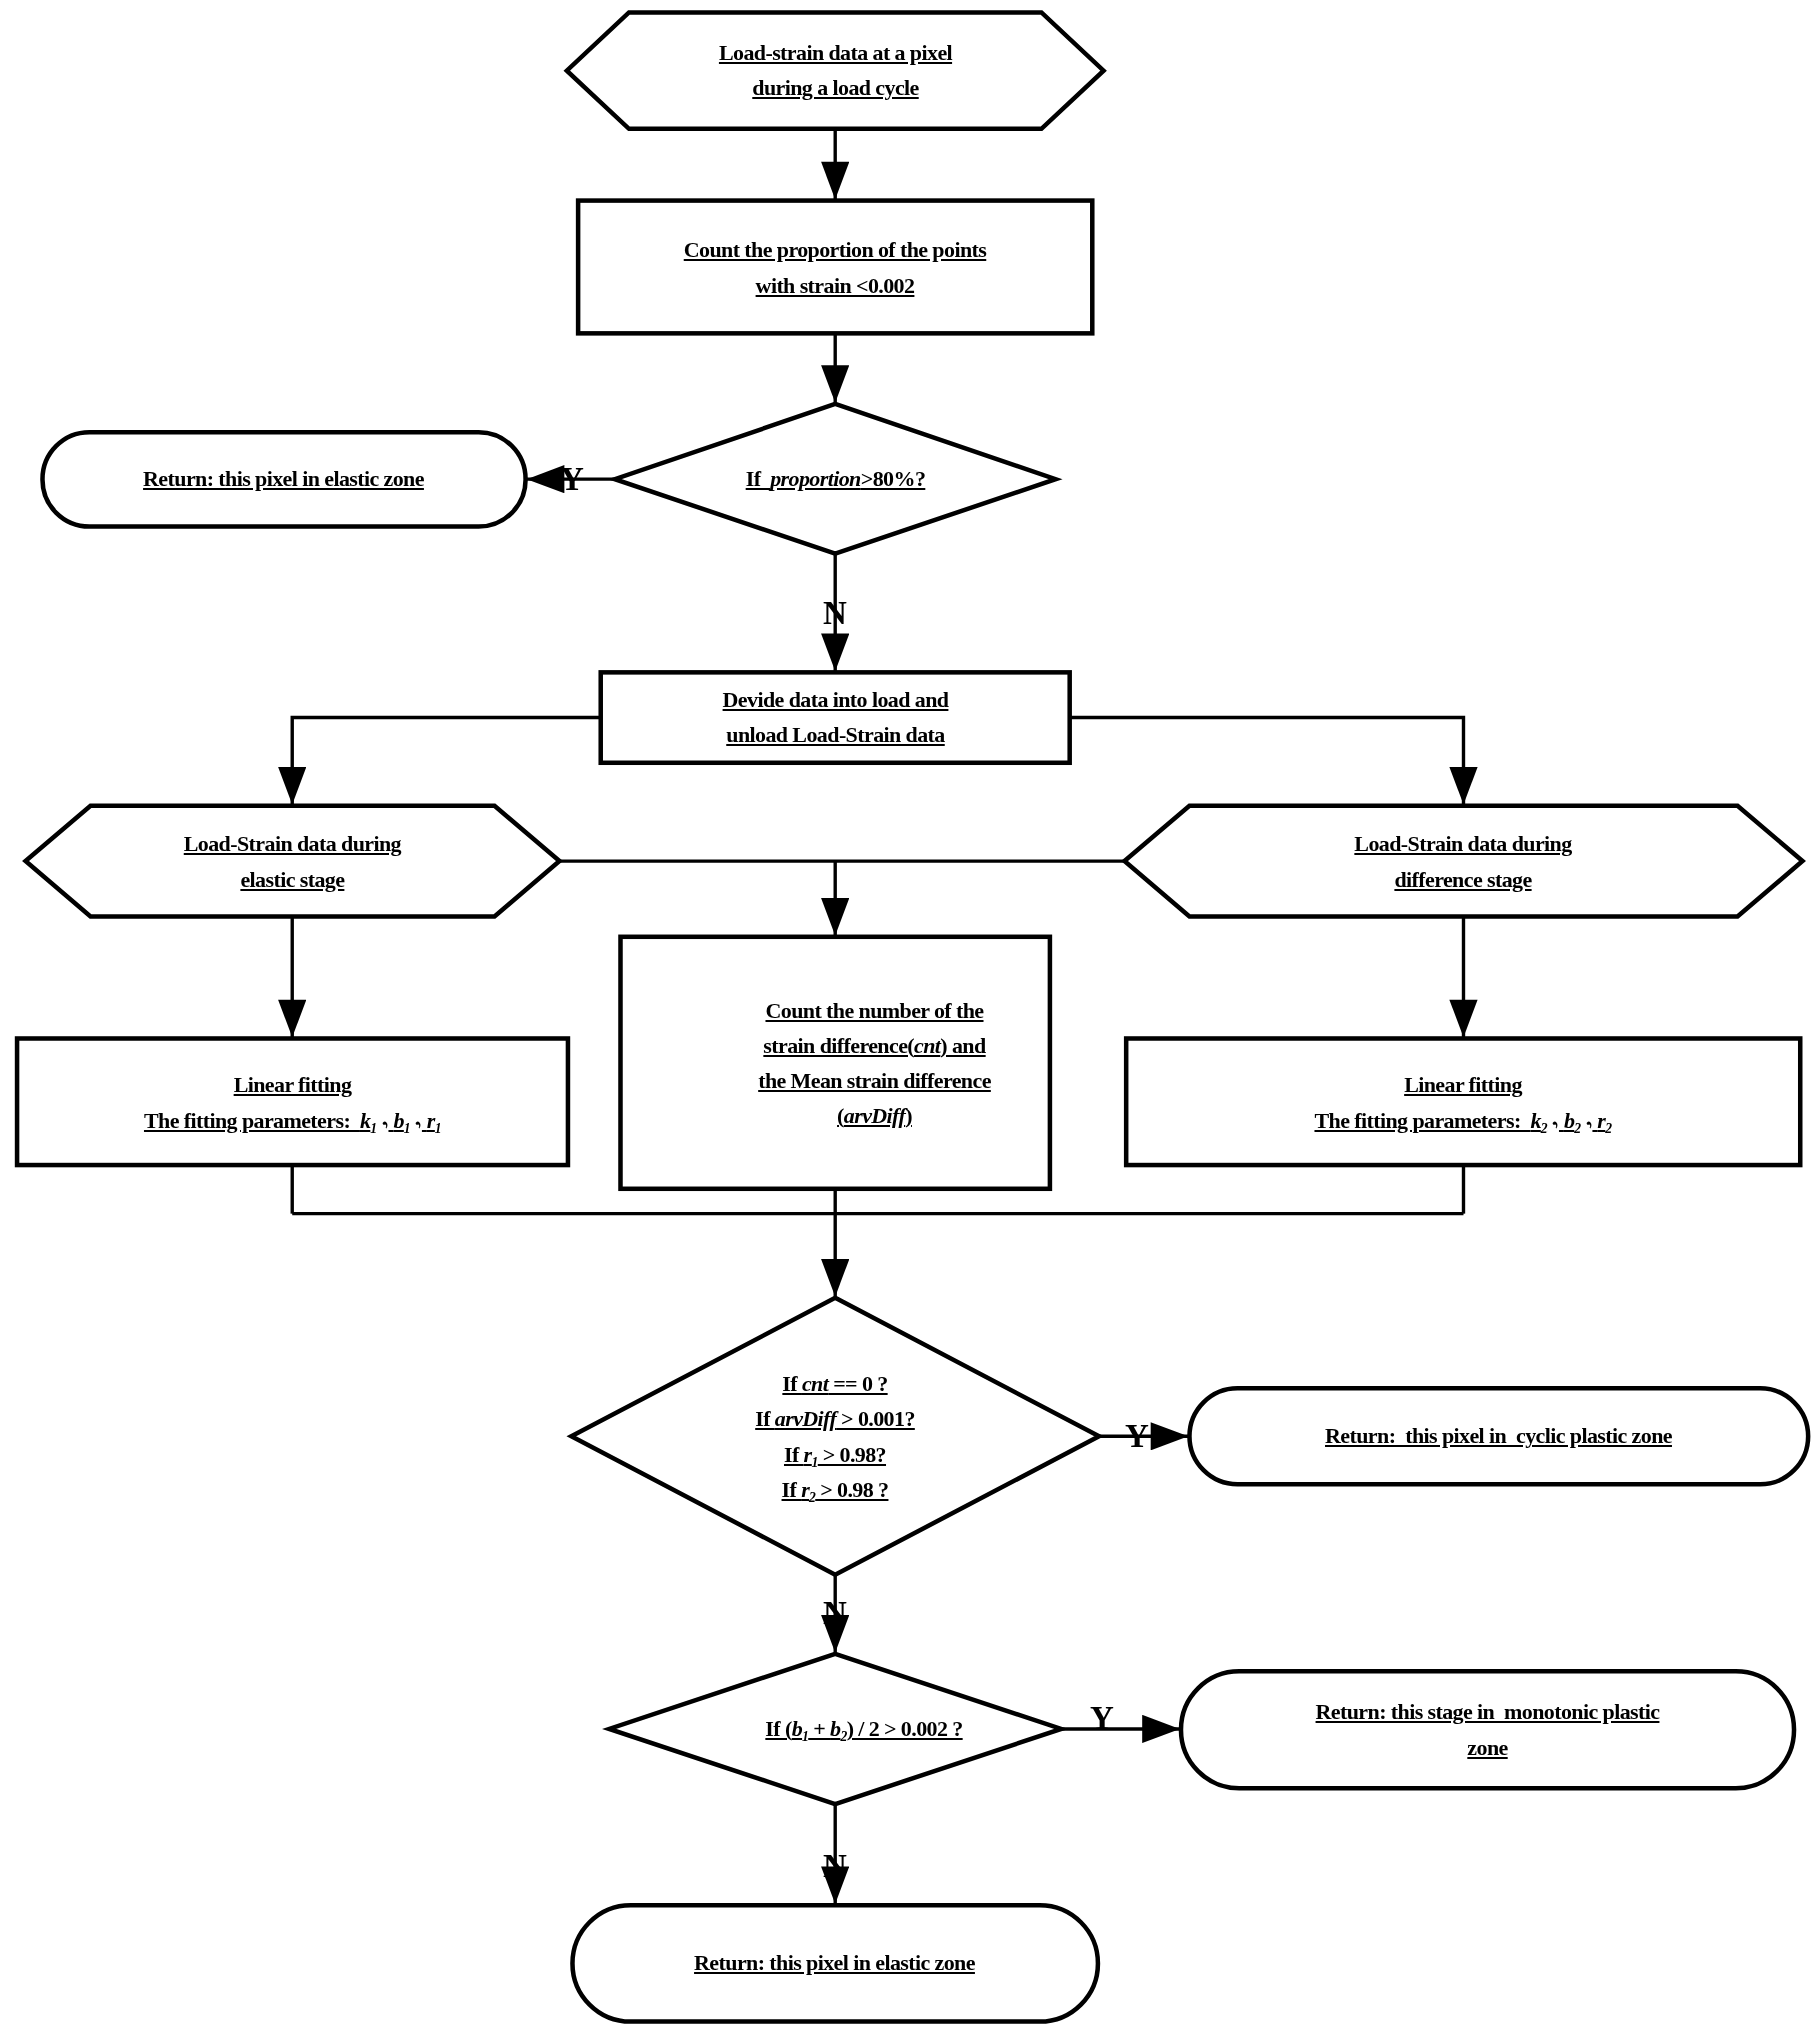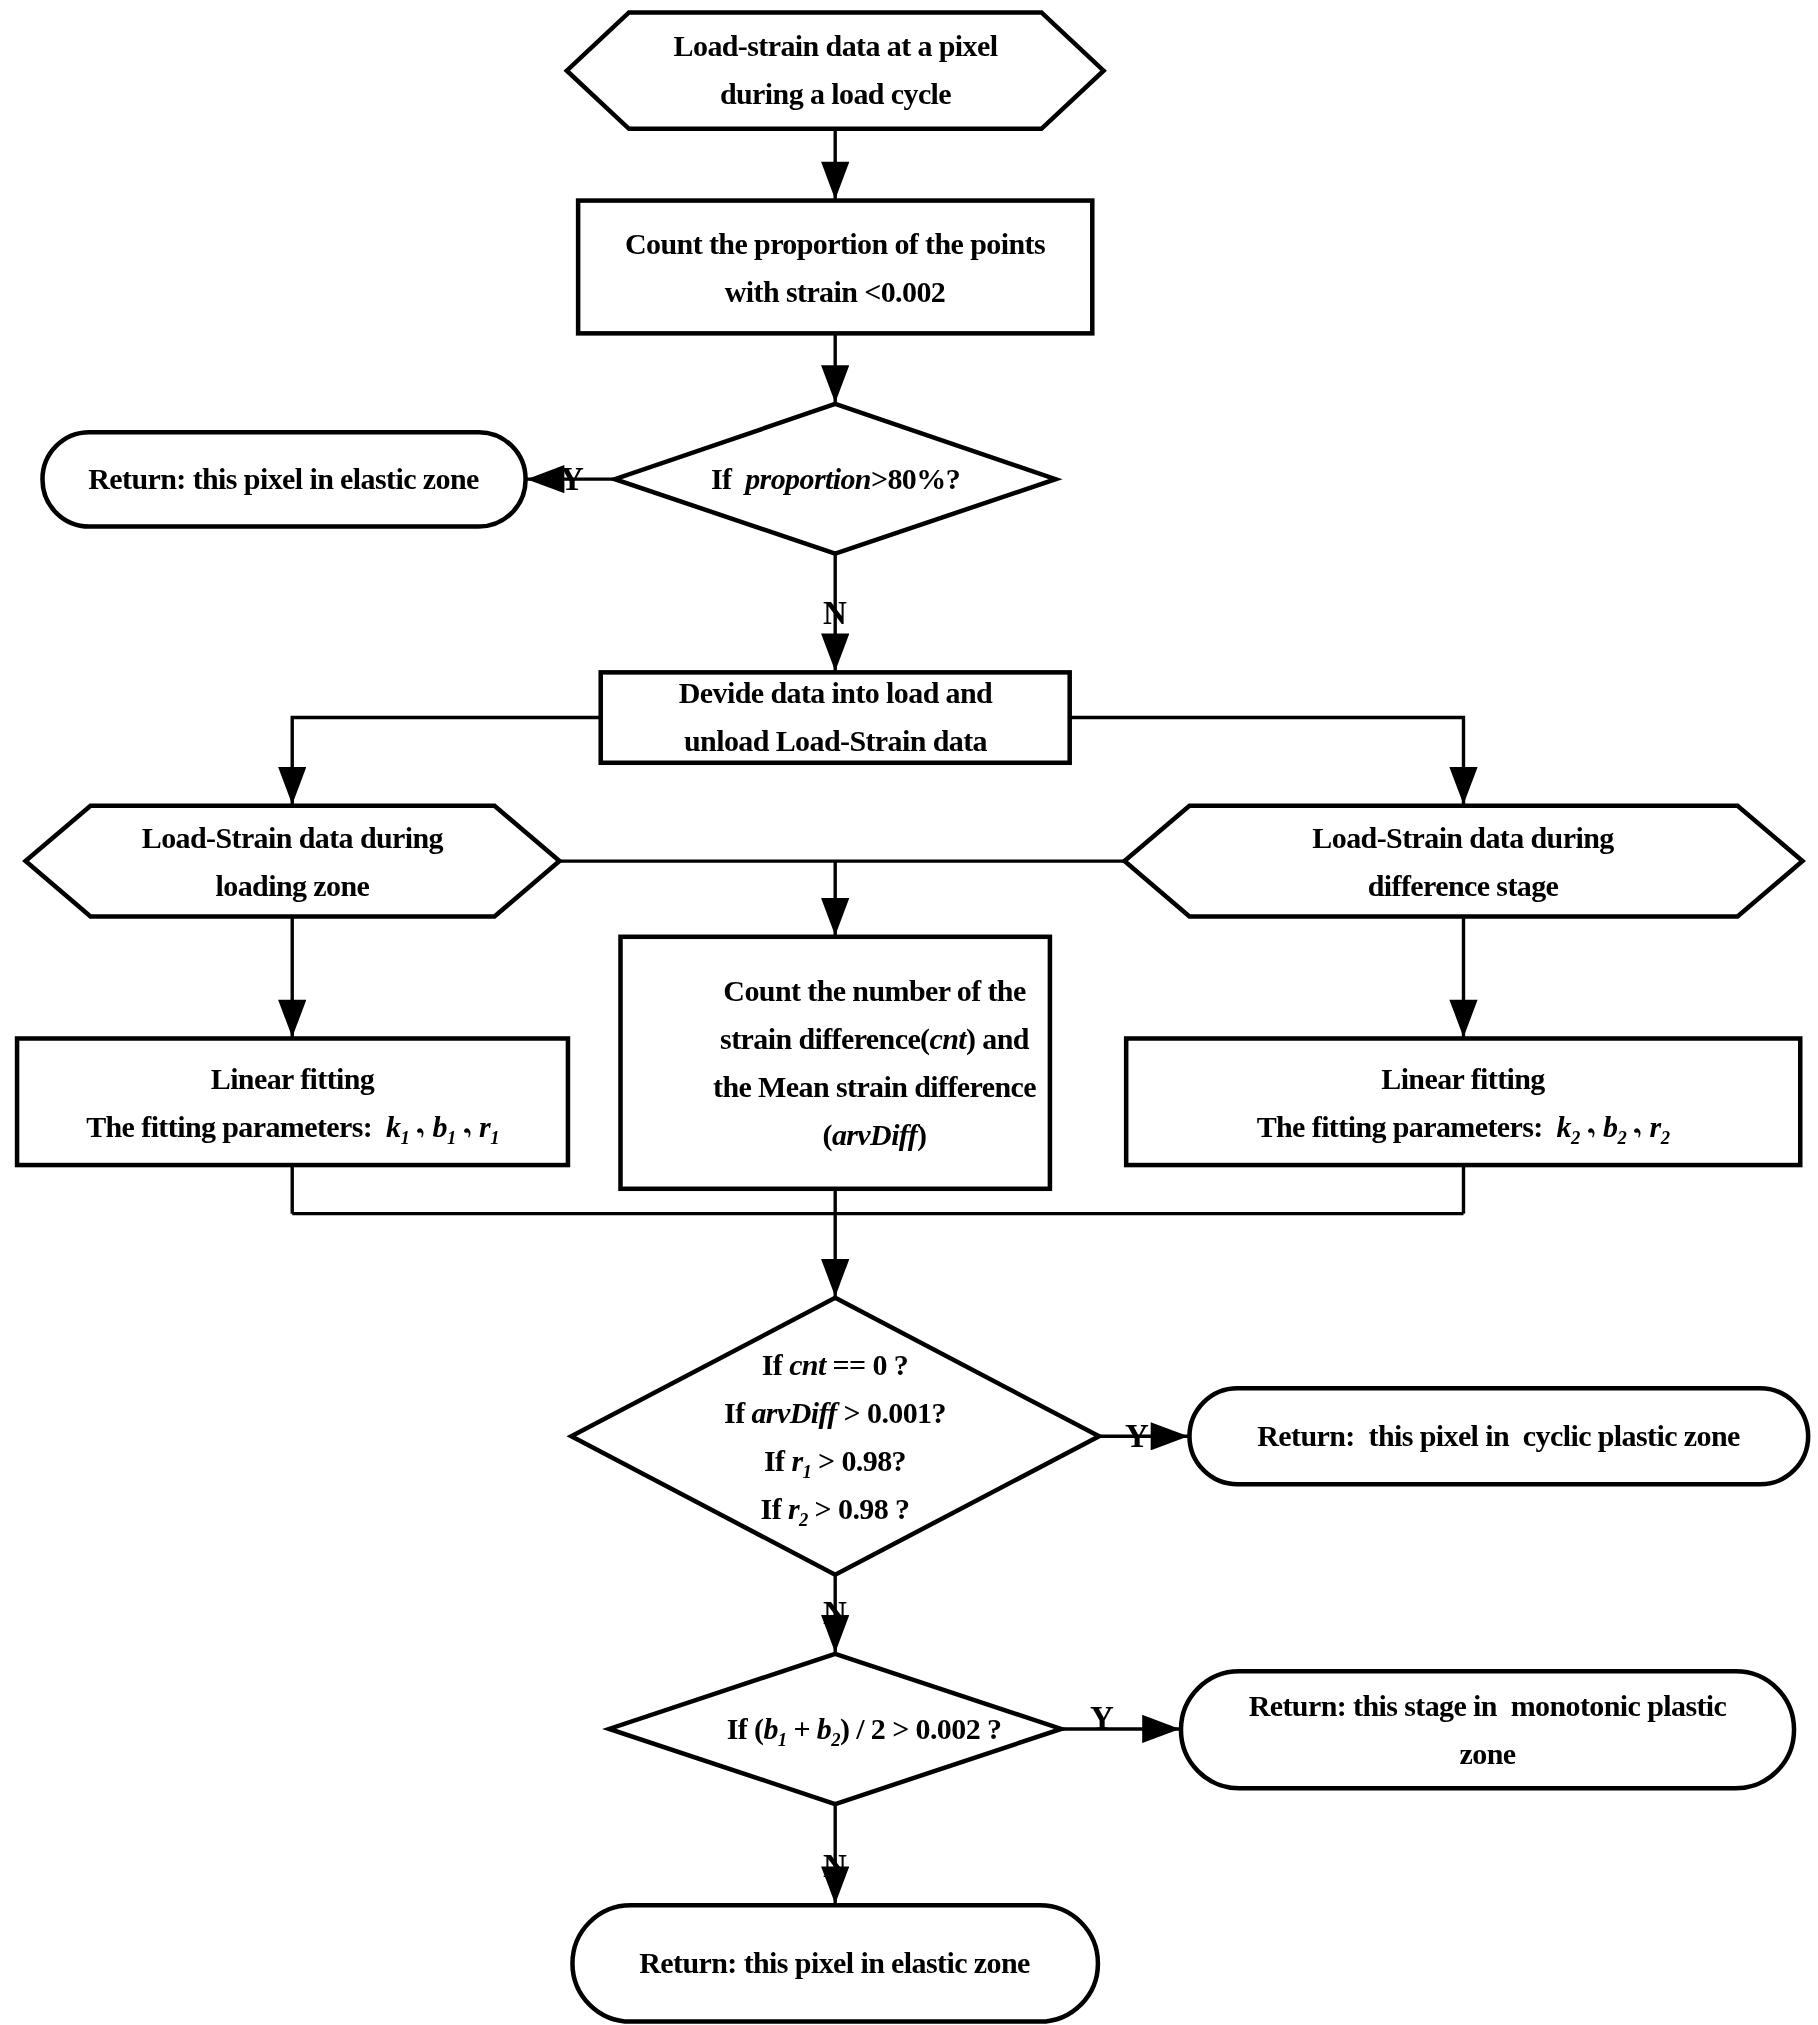--- a/index.html
+++ b/index.html
@@ -1,20 +1,20 @@
 <!DOCTYPE html>
 <html style="font-size:9px"><head>
 <meta charset="utf-8">
 <style>
   html,body{margin:0;padding:0;background:#ffffff;}
   #canvas{position:relative;width:1819px;height:2025px;background:#ffffff;overflow:hidden;
           font-family:"Liberation Serif","DejaVu Serif",serif;color:#000;}
   #wires{position:absolute;left:0;top:0;}
   .node-label{position:absolute;display:flex;flex-direction:column;justify-content:center;align-items:center;
-              text-align:center;font-weight:bold;font-size:30px;letter-spacing:-0.6px;line-height:1.6;}
+              text-align:center;font-weight:bold;font-size:22px;letter-spacing:-0.6px;line-height:1.6;text-decoration:underline;}
   .ln{white-space:pre-wrap;}
   .ln i{font-style:italic;}
   .ln sub{font-size:.62em;line-height:0;}
   .dun{display:inline-block;transform:rotate(-45deg) translateY(-.08em);margin:0 .22em 0 .1em;}
   .edge-label{position:absolute;transform:translate(-50%,-50%);font-weight:bold;font-size:33px;line-height:1;}
 </style>
 </head>
 <body>
 
 <div id="canvas">
@@ -79,21 +79,21 @@
     </div>
   <div class="node-label" style="left:42px;top:432px;width:483px;height:94px;">
       <div class="ln">Return: this pixel in elastic zone</div>
     </div>
   <div class="node-label" style="left:601px;top:672px;width:469px;height:90px;">
       <div class="ln">Devide data into load and</div>
       <div class="ln">unload Load-Strain data</div>
     </div>
   <div class="node-label" style="left:25.4px;top:806px;width:534px;height:111px;">
       <div class="ln">Load-Strain data during</div>
-      <div class="ln">loading zone</div>
+      <div class="ln">elastic stage</div>
     </div>
   <div class="node-label" style="left:1124px;top:806px;width:678px;height:111px;">
       <div class="ln">Load-Strain data during</div>
       <div class="ln">difference stage</div>
     </div>
   <div class="node-label" style="left:620px;top:937px;width:429px;height:252px;margin-left:40px;">
       <div class="ln">Count the number of the</div>
       <div class="ln">strain difference(<i>cnt</i>) and</div>
       <div class="ln">the Mean strain difference</div>
       <div class="ln">(<i>arvDiff</i>)</div>

